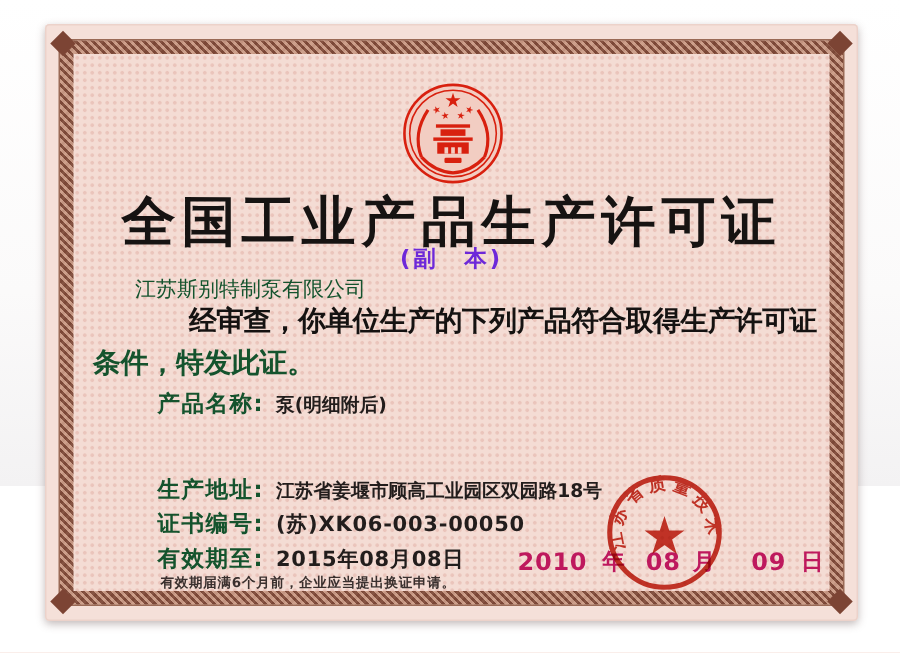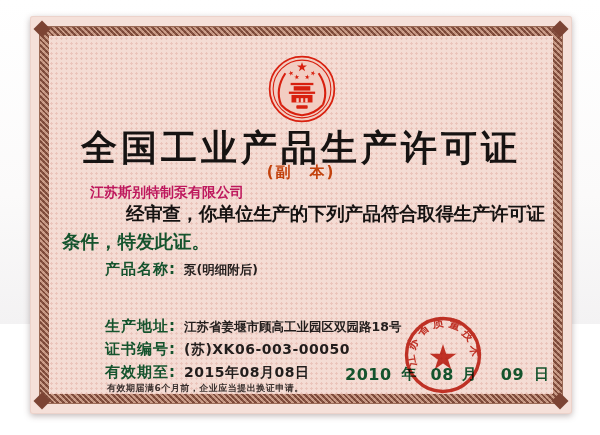--- a/index.html
+++ b/index.html
@@ -23,32 +23,32 @@
   .inner{position:absolute;left:9px;top:9px;right:9px;bottom:9px;
     background-color:#f4dcd4;
     background-image:radial-gradient(rgba(219,158,147,.38) 1px, transparent 1.4px);
     background-size:5px 5px;}
   
   .content{position:absolute;left:0;top:0;width:100%;height:100%;}
   .emblem{position:absolute;left:237px;top:37px;width:70px;height:72px;}
   .title{position:absolute;left:0;top:108px;width:100%;text-align:center;
     font-size:36px;font-weight:bold;color:#161312;letter-spacing:4px;white-space:nowrap;}
   .subtitle{position:absolute;left:0;top:147px;width:100%;text-align:center;
-    font-size:15px;font-weight:bold;color:#c2410c;letter-spacing:2px;}
-  .company{position:absolute;left:60px;top:168px;font-size:14px;font-weight:bold;color:#be185d;text-align:right;}
+    font-size:15px;font-weight:bold;color:#6d28d9;letter-spacing:2px;}
+  .company{position:absolute;left:60px;top:168px;font-size:14px;font-weight:normal;color:#14532d;text-align:right;}
   .stmt1{position:absolute;left:83px;top:185px;font-size:18.5px;font-weight:bold;color:#151211;letter-spacing:-0.3px;white-space:nowrap;margin-left:13px;}
   .stmt2{position:absolute;left:32px;top:213px;font-size:18.5px;font-weight:bold;color:#14532d;}
   .frow{position:absolute;left:75px;white-space:nowrap;}
   .flabel{font-size:15px;font-weight:bold;color:#14532d;letter-spacing:1px;}
   .fvalue{font-size:12.5px;font-weight:bold;color:#221d1c;margin-left:8px;}
   .fvalue.num{font-size:14px;letter-spacing:.5px;}
   .r1{top:243px}.r2{top:277px}.r3{top:300px}.r4{top:323px}.r5{top:346px}
   .note{position:absolute;left:77px;top:366px;font-size:9px;font-weight:bold;color:#3a302e;letter-spacing:.5px;}
   .date{position:absolute;left:315px;top:349px;display:flex;align-items:flex-start;
-    font-weight:bold;color:#14532d;}
+    font-weight:bold;color:#be185d;}
   .date .num{font-size:16px;letter-spacing:.5px;}
   .date .cn{font-size:15px;}
   .g1{margin-left:10px}.g2{margin-left:14px}.g3{margin-left:8px}.g4{margin-left:24px}.g5{margin-left:10px}
   .seal{position:absolute;left:353px;top:279px;width:120px;height:120px;
     mix-blend-mode:multiply;opacity:.92;}
 </style>
 </head>
 <body>
 
 <div class="page">

